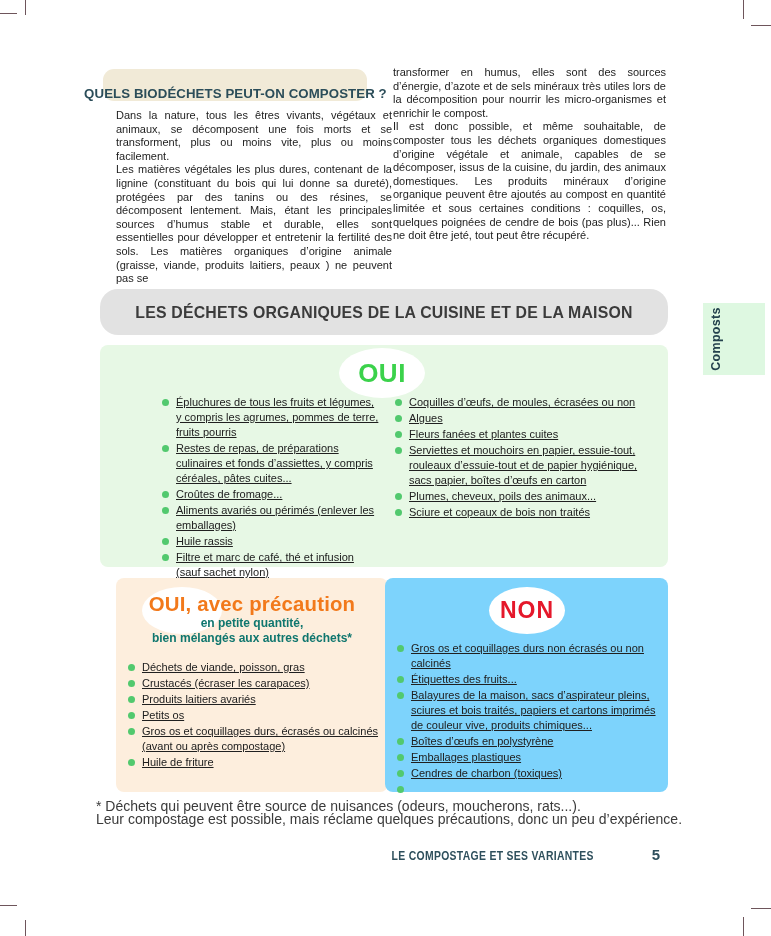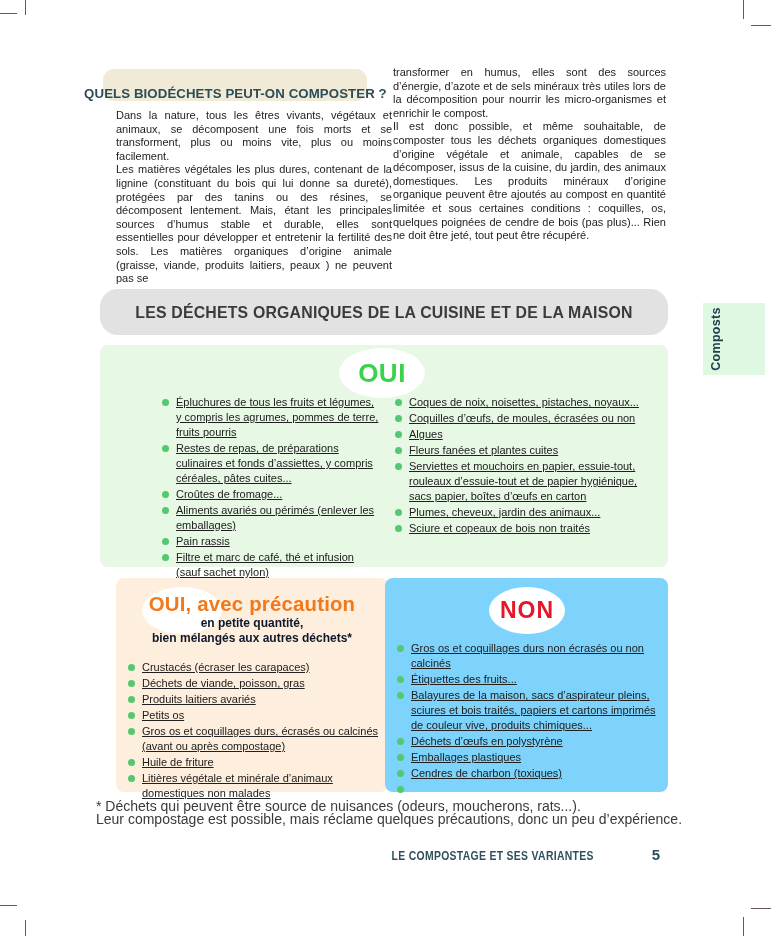--- a/index.html
+++ b/index.html
@@ -37,21 +37,21 @@
   .caution-box { left:100px; top:578px; width:272px; height:214px; background:#fdeedd;margin-left:16px; }
   .non-box     { left:385px; top:578px; width:283px; height:214px; background:#7dd3fc; }
   .oval { position:absolute; background:#fff; border-radius:50%; display:flex; align-items:center; justify-content:center; }
   .yes-oval     { left:239px; top:3px; width:86px; height:50px; }
   .yes-oval span { color:#3bd24b; font-size:26px; font-weight:bold; letter-spacing:.5px; }
   .caution-oval { left:26px; top:9px; width:80px; height:47px; }
   .non-oval     { left:104px; top:9px; width:76px; height:47px; }
   .non-oval span { color:#e5182b; font-size:23px; font-weight:bold; letter-spacing:1px; }
   .caution-head { position:absolute; left:0; top:13px; width:100%; text-align:center; z-index:1; }
   .caution-title { color:#f2791b; font-weight:bold; font-size:21px; line-height:25px; letter-spacing:.2px; transform:scaleX(.97); }
-  .caution-sub { color:#0f172a; font-weight:bold; font-size:12px; line-height:15px; }
+  .caution-sub { color:#0f766e; font-weight:bold; font-size:12px; line-height:15px; }
   
   .list { position:absolute; }
   .yes-left  { left:62px;  top:50px; width:217px; }
   .yes-right { left:295px; top:50px; width:267px; }
   .caution-list { left:12px; top:82px; width:252px; }
   .non-list     { left:12px; top:63px; width:263px; }
   .li { position:relative; padding-left:14px; font-size:11px; line-height:15px; color:#202020; margin-bottom:1px;text-decoration:underline; }
   .bullet { position:absolute; left:0; top:3.5px; width:7px; height:7px; border-radius:50%; background:#52c96e; }
   
   .footnote { position:absolute; left:96px; top:800px; font-size:14px; line-height:13px; color:#3a3a3a; }
@@ -115,95 +115,89 @@
 
         <div class="li">
           <span class="bullet"></span><span>Croûtes de fromage...</span>
         </div>
 
         <div class="li">
           <span class="bullet"></span><span>Aliments avariés ou périmés (enlever les emballages)</span>
         </div>
 
         <div class="li">
-          <span class="bullet"></span><span>Pain rassis</span>
+          <span class="bullet"></span><span>Huile rassis</span>
         </div>
 
         <div class="li">
           <span class="bullet"></span><span>Filtre et marc de café, thé et infusion (sauf sachet nylon)</span>
         </div>
       </div>
     <div class="list yes-right">
 
-        <div class="li">
-          <span class="bullet"></span><span>Coques de noix, noisettes, pistaches, noyaux...</span>
-        </div>
 
         <div class="li">
           <span class="bullet"></span><span>Coquilles d’œufs, de moules, écrasées ou non</span>
         </div>
 
         <div class="li">
           <span class="bullet"></span><span>Algues</span>
         </div>
 
         <div class="li">
           <span class="bullet"></span><span>Fleurs fanées et plantes cuites</span>
         </div>
 
         <div class="li">
           <span class="bullet"></span><span>Serviettes et mouchoirs en papier, essuie-tout, rouleaux d’essuie-tout et de papier hygiénique, sacs papier, boîtes d’œufs en carton</span>
         </div>
 
         <div class="li">
-          <span class="bullet"></span><span>Plumes, cheveux, jardin des animaux...</span>
+          <span class="bullet"></span><span>Plumes, cheveux, poils des animaux...</span>
         </div>
 
         <div class="li">
           <span class="bullet"></span><span>Sciure et copeaux de bois non traités</span>
         </div>
       </div>
   </div>
 
   <div class="box caution-box">
     <div class="oval caution-oval"></div>
     <div class="caution-head">
       <div class="caution-title">OUI, avec précaution</div>
       <div class="caution-sub">en petite quantité,</div>
       <div class="caution-sub">bien mélangés aux autres déchets*</div>
     </div>
     <div class="list caution-list">
 
         <div class="li">
+          <span class="bullet"></span><span>Déchets de viande, poisson, gras</span>
+        </div>
+
+        <div class="li">
           <span class="bullet"></span><span>Crustacés (écraser les carapaces)</span>
         </div>
 
         <div class="li">
-          <span class="bullet"></span><span>Déchets de viande, poisson, gras</span>
-        </div>
-
-        <div class="li">
           <span class="bullet"></span><span>Produits laitiers avariés</span>
         </div>
 
         <div class="li">
           <span class="bullet"></span><span>Petits os</span>
         </div>
 
         <div class="li">
           <span class="bullet"></span><span>Gros os et coquillages durs, écrasés ou calcinés (avant ou après compostage)</span>
         </div>
 
         <div class="li">
           <span class="bullet"></span><span>Huile de friture</span>
         </div>
 
-        <div class="li">
-          <span class="bullet"></span><span>Litières végétale et minérale d’animaux domestiques non malades</span>
-        </div>
       </div>
   </div>
 
   <div class="box non-box">
     <div class="oval non-oval">
       <span>NON</span>
     </div>
     <div class="list non-list">
 
         <div class="li">
@@ -212,21 +206,21 @@
 
         <div class="li">
           <span class="bullet"></span><span>Étiquettes des fruits...</span>
         </div>
 
         <div class="li">
           <span class="bullet"></span><span>Balayures de la maison, sacs d’aspirateur pleins, sciures et bois traités, papiers et cartons imprimés de couleur vive, produits chimiques...</span>
         </div>
 
         <div class="li">
-          <span class="bullet"></span><span>Déchets d’œufs en polystyrène</span>
+          <span class="bullet"></span><span>Boîtes d’œufs en polystyrène</span>
         </div>
 
         <div class="li">
           <span class="bullet"></span><span>Emballages plastiques</span>
         </div>
 
         <div class="li">
           <span class="bullet"></span><span>Cendres de charbon (toxiques)</span>
         </div>
 

